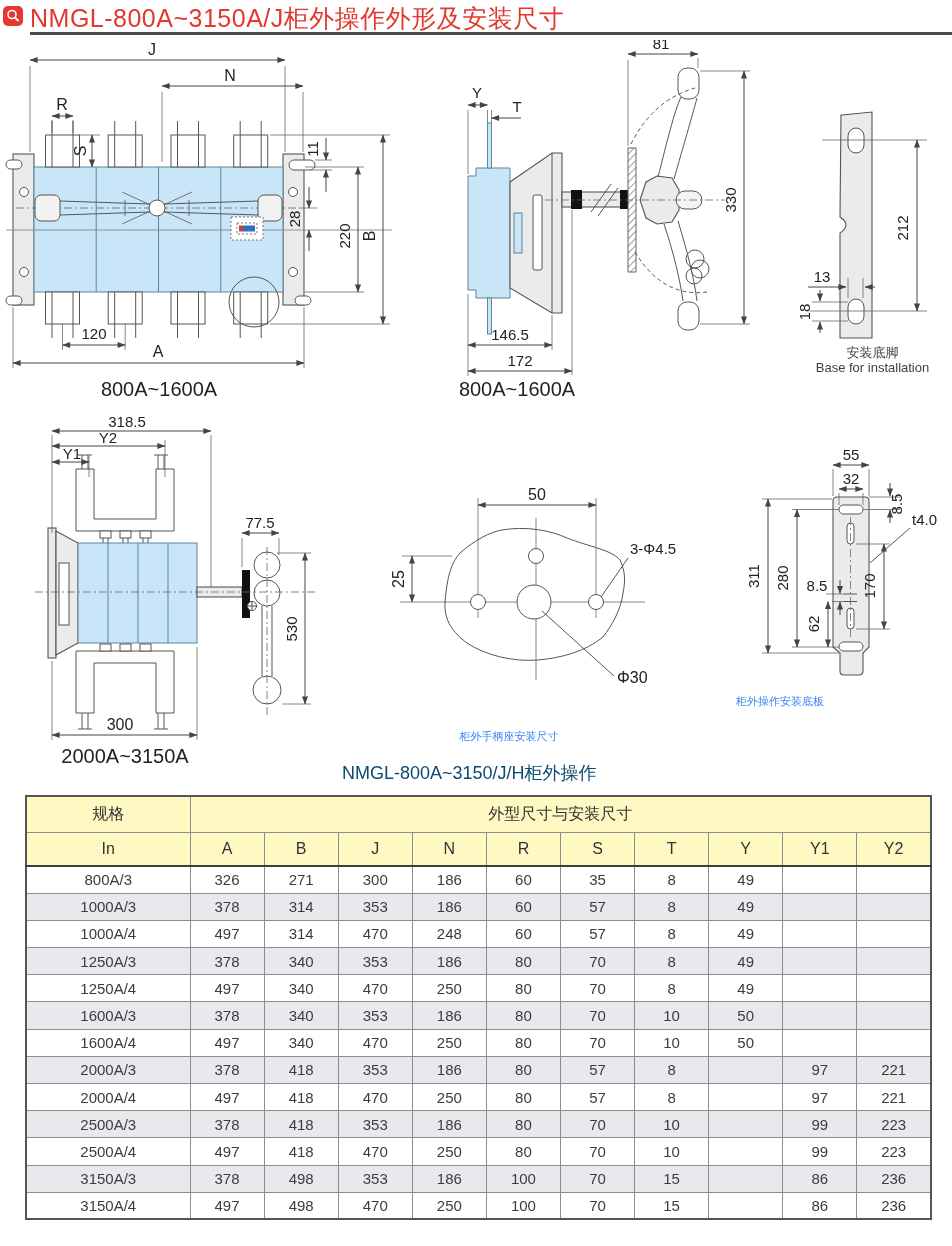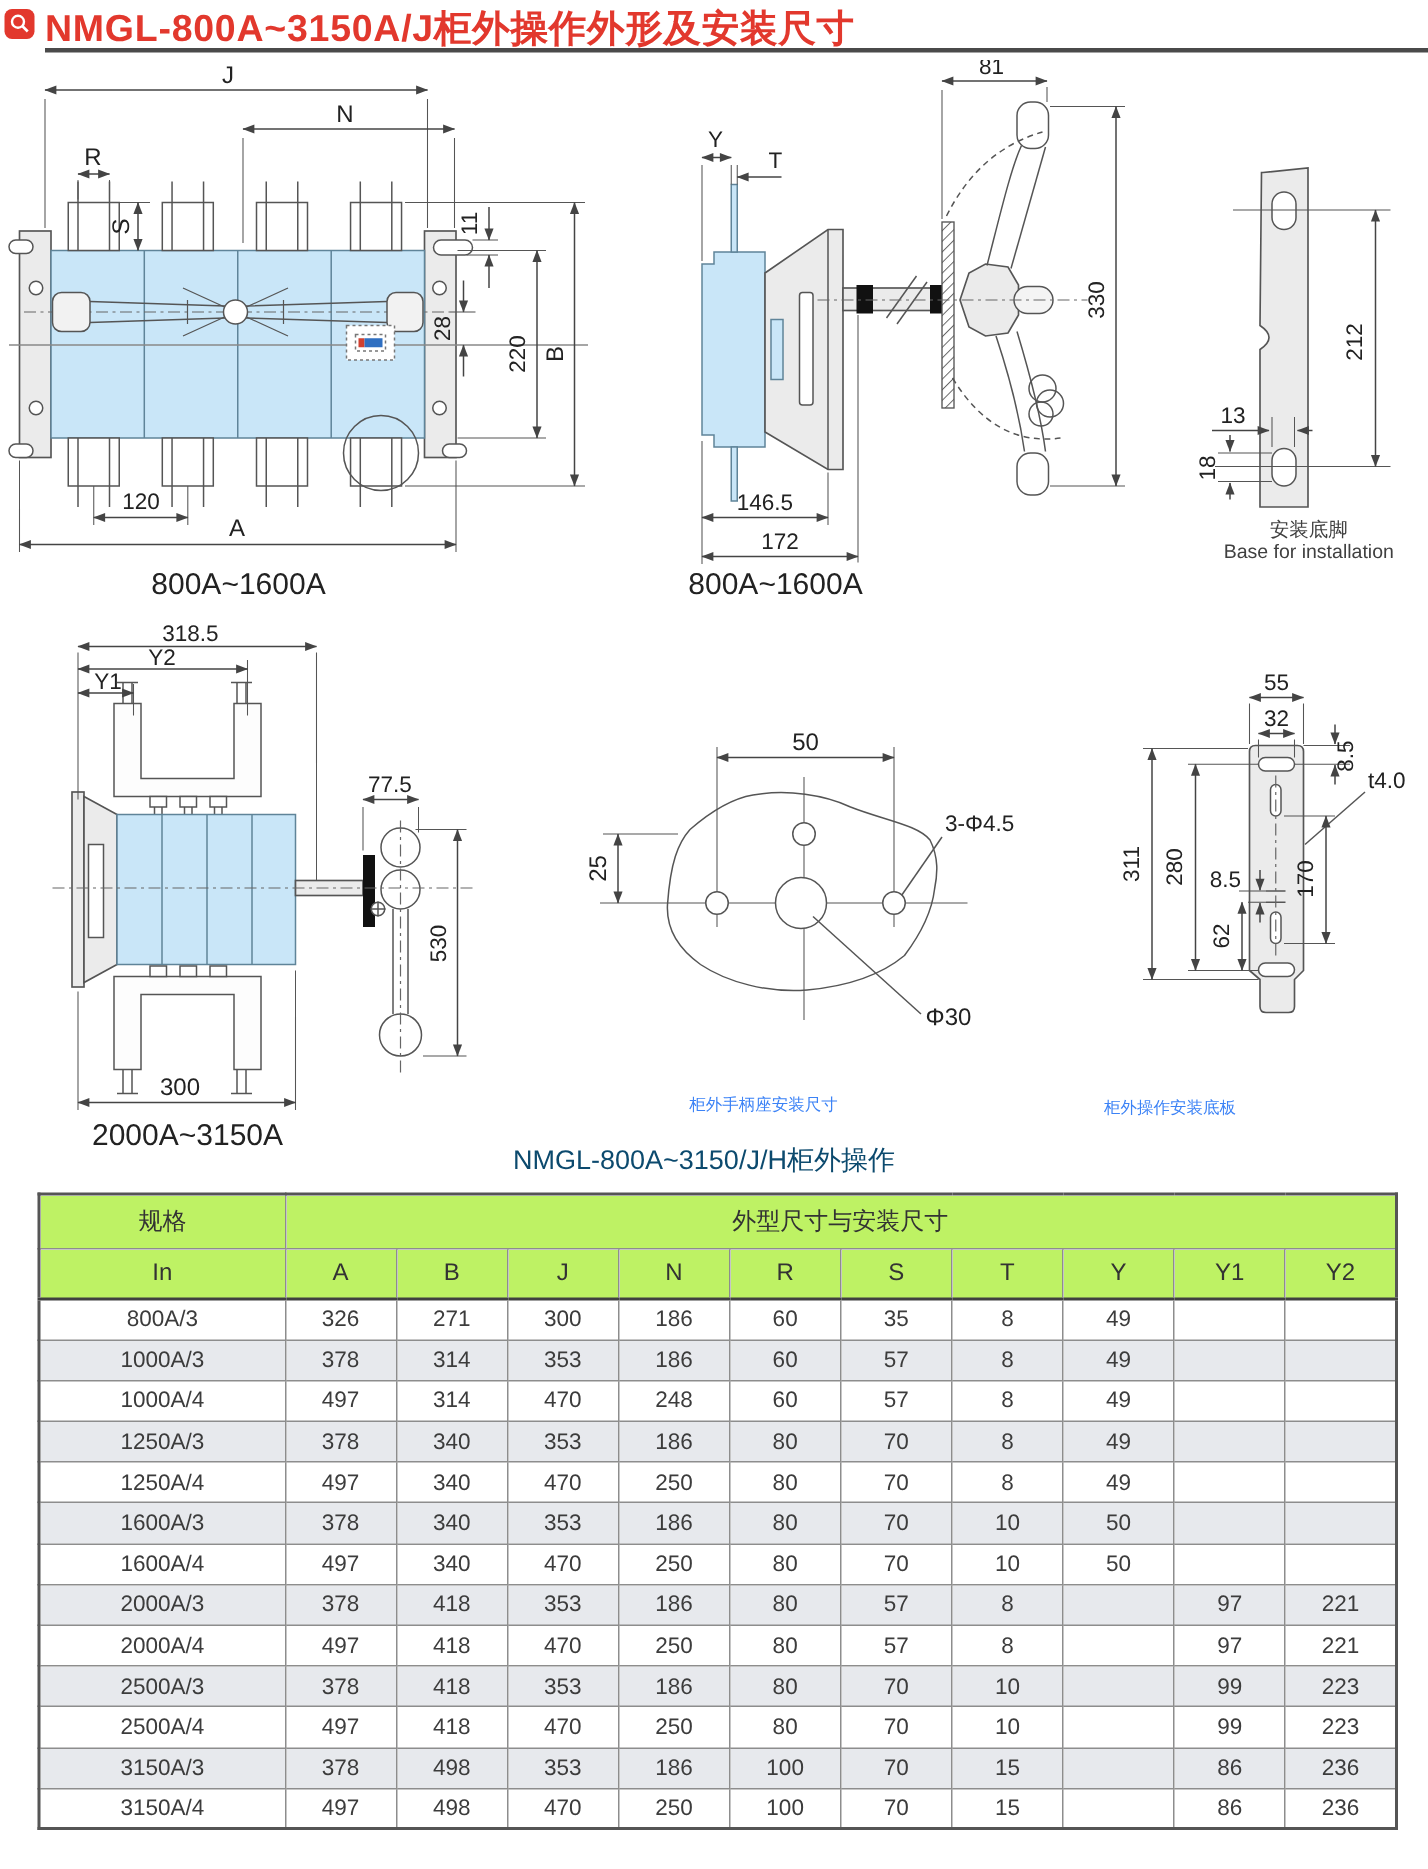--- a/index.html
+++ b/index.html
@@ -1,31 +1,31 @@
 <!DOCTYPE html>
 <html><head>
 <meta charset="utf-8">
 <style>
   html,body{margin:0;padding:0;background:#fff;}
   .page{position:relative;width:952px;height:1246px;background:#fff;overflow:hidden;
         font-family:"Liberation Sans",sans-serif;color:#222;}
   .abs{position:absolute;}
   
-  .doc-title{left:30px;top:2px;font-size:25px;font-weight:700;color:#e2382d;letter-spacing:.5px;white-space:nowrap;}
+  .doc-title{left:30px;top:2px;font-size:25px;font-weight:400;color:#e2382d;letter-spacing:.5px;white-space:nowrap;}
   .title-rule{left:30px;top:32px;width:922px;height:3px;background:#4a4a4a;}
   .zoom-badge{left:3px;top:6px;width:20px;height:20px;border-radius:5px;background:#e2382d;}
   
   .cap{font-size:11px;color:#3b82f6;text-align:center;}
   .cap-sm{font-size:13px;color:#404040;text-align:center;line-height:15px;}
   .tbl-title{font-size:18px;color:#0c4a6e;}
   
   .spec-table{border-collapse:collapse;table-layout:fixed;width:905px;border:2px solid #555;}
   .spec-table th,.spec-table td{border:1px solid #8d8d8d;text-align:center;vertical-align:middle;
       font-weight:normal;font-size:15px;color:#3c3c3c;padding:0;overflow:hidden;}
-  .spec-table thead th{background:#bef264;font-size:16px;color:#333;}
+  .spec-table thead th{background:#fef9c3;font-size:16px;color:#333;}
   .spec-table thead tr:first-child{height:36px;}
   .spec-table thead tr:last-child{height:34px;}
   .spec-table thead tr:last-child th{border-bottom:2px solid #404040;}
   .spec-table tbody tr{height:27.2px;}
   .spec-table tbody tr:nth-child(even) td{background:#e7e9ed;}
   .spec-table tbody td:first-child{background:#fff;}
   
   svg text{font-family:"Liberation Sans",sans-serif;fill:#222;}
   .dt{font-size:15px;} .dt2{font-size:16px;} .lbl{font-size:20px;}
   .dim{stroke:#444;stroke-width:1;fill:none;}
@@ -434,21 +434,21 @@
       <line x1="122" y1="190" x2="122" y2="177" class="dim" marker-end="url(#pa)"></line>
       <text x="99" y="166" class="dt" text-anchor="middle">8.5</text>
       <line x1="110" y1="176.5" x2="110" y2="222" class="dim" marker-start="url(#pa)" marker-end="url(#pa)"></line>
       <text transform="rotate(-90 101 199)" x="101" y="199" class="dt" text-anchor="middle">62</text>
       <line x1="138" y1="119" x2="172" y2="119" class="ext"></line>
         <line x1="138" y1="204" x2="172" y2="204" class="ext"></line>
       <line x1="166" y1="119" x2="166" y2="204" class="dim" marker-start="url(#pa)" marker-end="url(#pa)"></line>
       <text transform="rotate(-90 157 161)" x="157" y="161" class="dt" text-anchor="middle">170</text>
     </g>
   </svg>
-  <div class="abs cap" style="left:705px;top:731px;width:150px;">柜外操作安装底板</div>
+  <div class="abs cap" style="left:705px;top:694px;width:150px;">柜外操作安装底板</div>
 
   <div class="abs tbl-title" style="left:342px;top:761px;">NMGL-800A~3150/J/H柜外操作</div>
 
   <table class="spec-table abs" style="left:25px;top:795px;">
     <colgroup>
       <col style="width:164px;">
       <col style="width:74.1px;">
         <col style="width:74.1px;">
         <col style="width:74.1px;">
         <col style="width:74.1px;">

